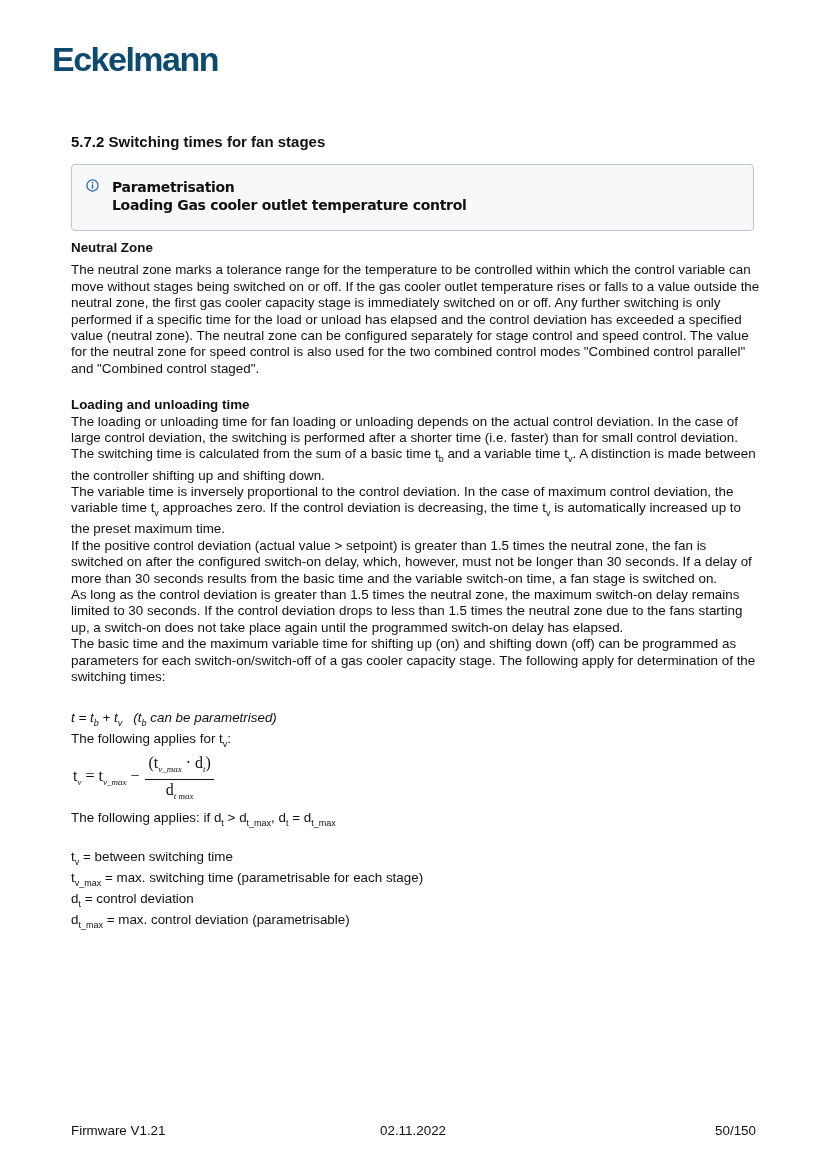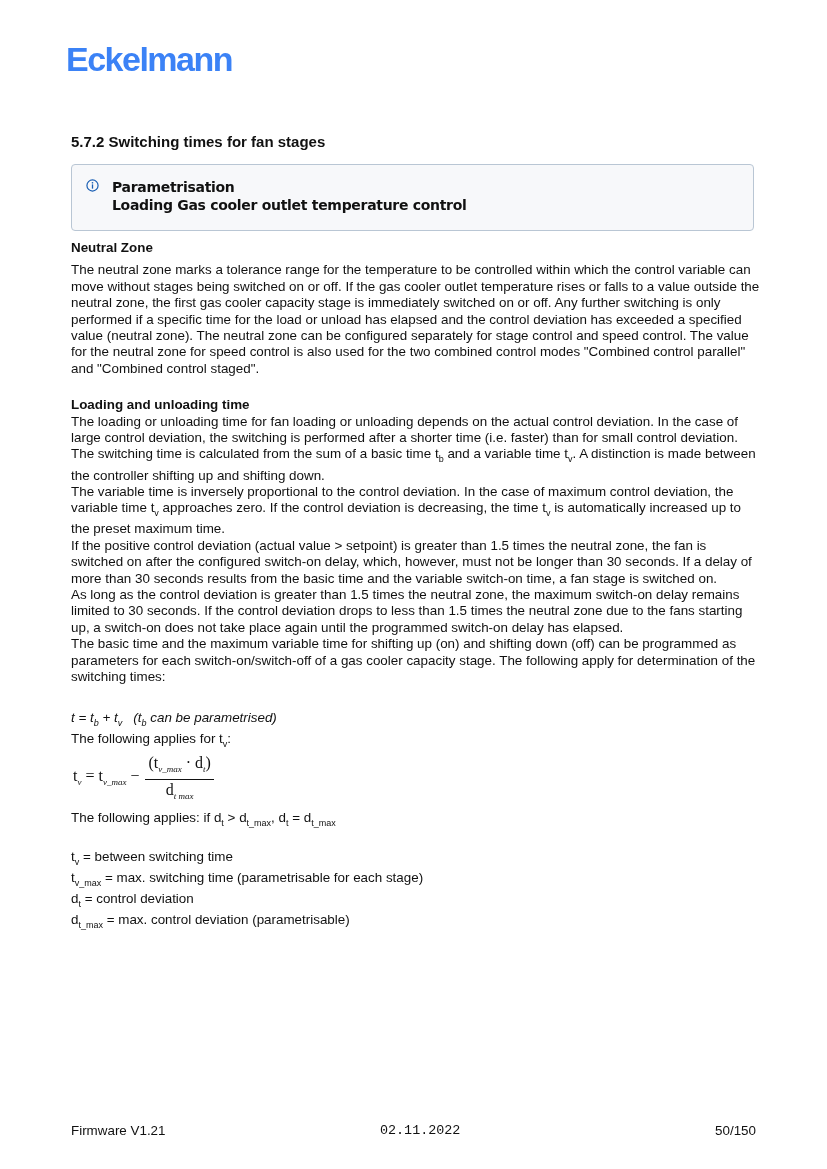--- a/index.html
+++ b/index.html
@@ -1,19 +1,19 @@
 <!DOCTYPE html>
 <html><head>
 <meta charset="utf-8">
 <style>
   html, body { margin: 0; padding: 0; background: #ffffff; }
   body { width: 827px; height: 1169px; position: relative; overflow: hidden;
          font-family: "Liberation Sans", sans-serif; color: #111; }
-  .logo { position: absolute; left: 66px; top: 40px; font-family: "Liberation Sans", sans-serif;
-          font-weight: bold; font-size: 34px; color: #3b82f6; letter-spacing: -1.5px; }
+  .logo { position: absolute; left: 52px; top: 40px; font-family: "Liberation Sans", sans-serif;
+          font-weight: bold; font-size: 34px; color: #0c4a6e; letter-spacing: -1.5px; }
   .section-title { position: absolute; left: 71px; top: 133px; font-size: 15px; font-weight: bold; margin: 0; }
   .info-box { position: absolute; left: 71px; top: 164px; width: 683px; height: 67px;
               border: 1px solid #b9c6d4; border-radius: 4px; background: #f7f8fa; box-sizing: border-box; }
   .info-icon { position: absolute; left: 14px; top: 14px; width: 13px; height: 13px; }
   .info-text { position: absolute; left: 40px; top: 13px; font-size: 14px; font-weight: bold; line-height: 18px;
                font-family: "DejaVu Sans", sans-serif; letter-spacing: -0.3px; }
   .info-text div { white-space: nowrap; }
   .content { position: absolute; left: 71px; top: 240px; width: 690px; font-size: 13.4px; line-height: 16.4px; }
   .subhead { font-weight: bold; margin: 0; }
   p { margin: 0; }
@@ -22,21 +22,21 @@
   .spacer { height: 24px; }
   .formula-line { font-style: italic; }
   .math { font-family: "Liberation Serif", serif; font-size: 16px; display: flex; align-items: center; margin: 4px 0 6px 2px; height: 48px; }
   .frac { display: inline-flex; flex-direction: column; align-items: center; margin-left: 6px; }
   .frac .num { padding: 0 3px 2px; border-bottom: 1px solid #111; }
   .frac .den { padding-top: 2px; }
   sub { font-size: 9px; }
   .defs { margin-top: 18px; }
   .footer { position: absolute; top: 1123px; font-size: 13.4px; }
   .f-left { left: 71px; }
-  .f-center { left: 380px; font-family: Liberation Mono, monospace; }
+  .f-center { left: 380px; }
   .f-right { right: 71px; }
 </style>
 </head>
 <body>
 
 <div class="logo">Eckelmann</div>
 
 <h2 class="section-title">5.7.2  Switching times for fan stages</h2>
 
 <div class="info-box">

